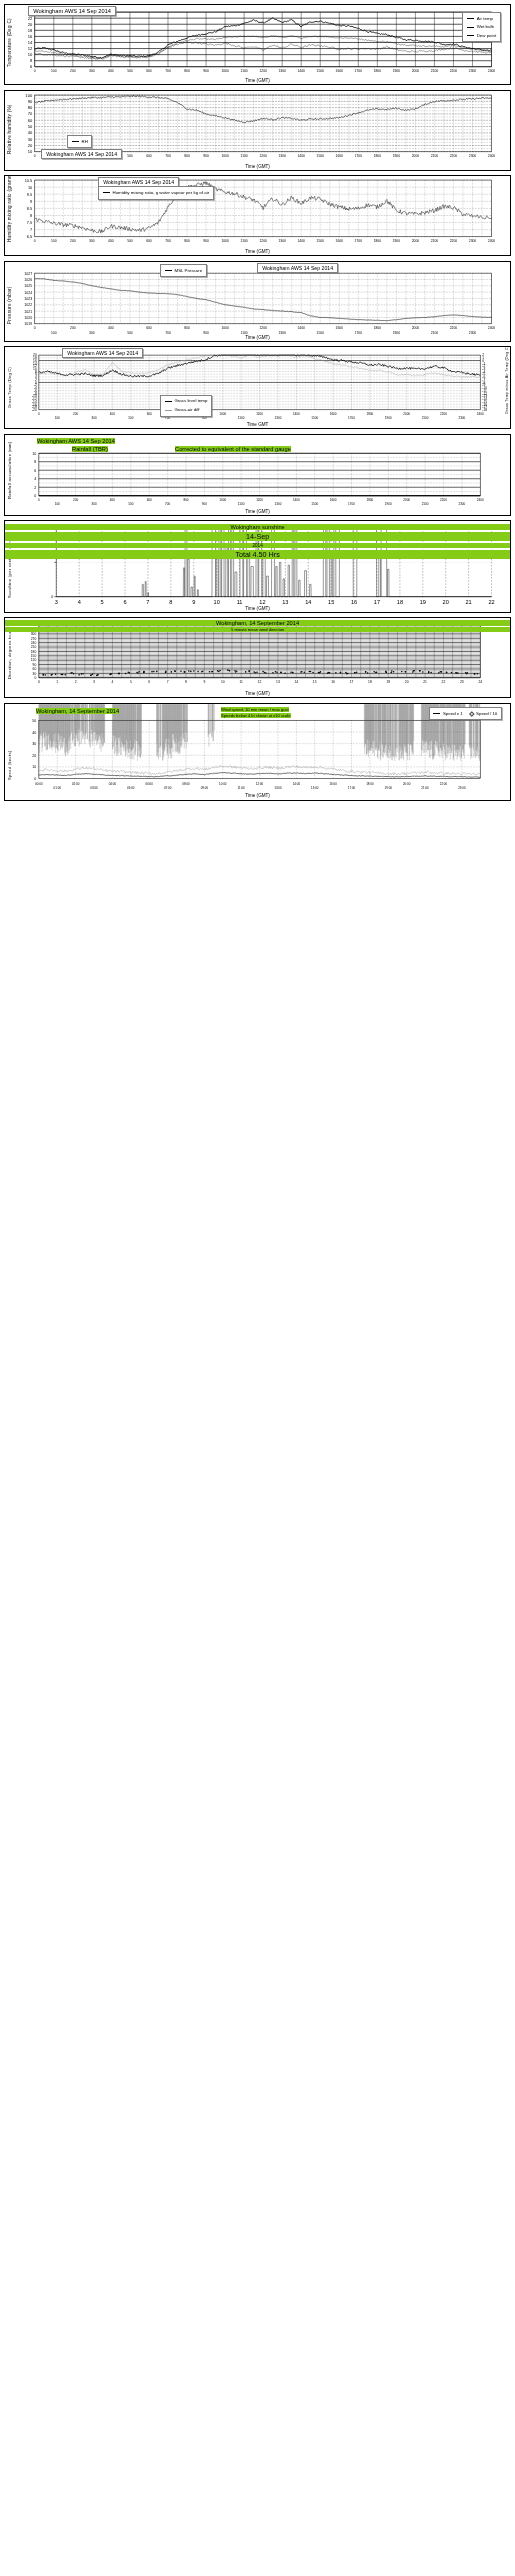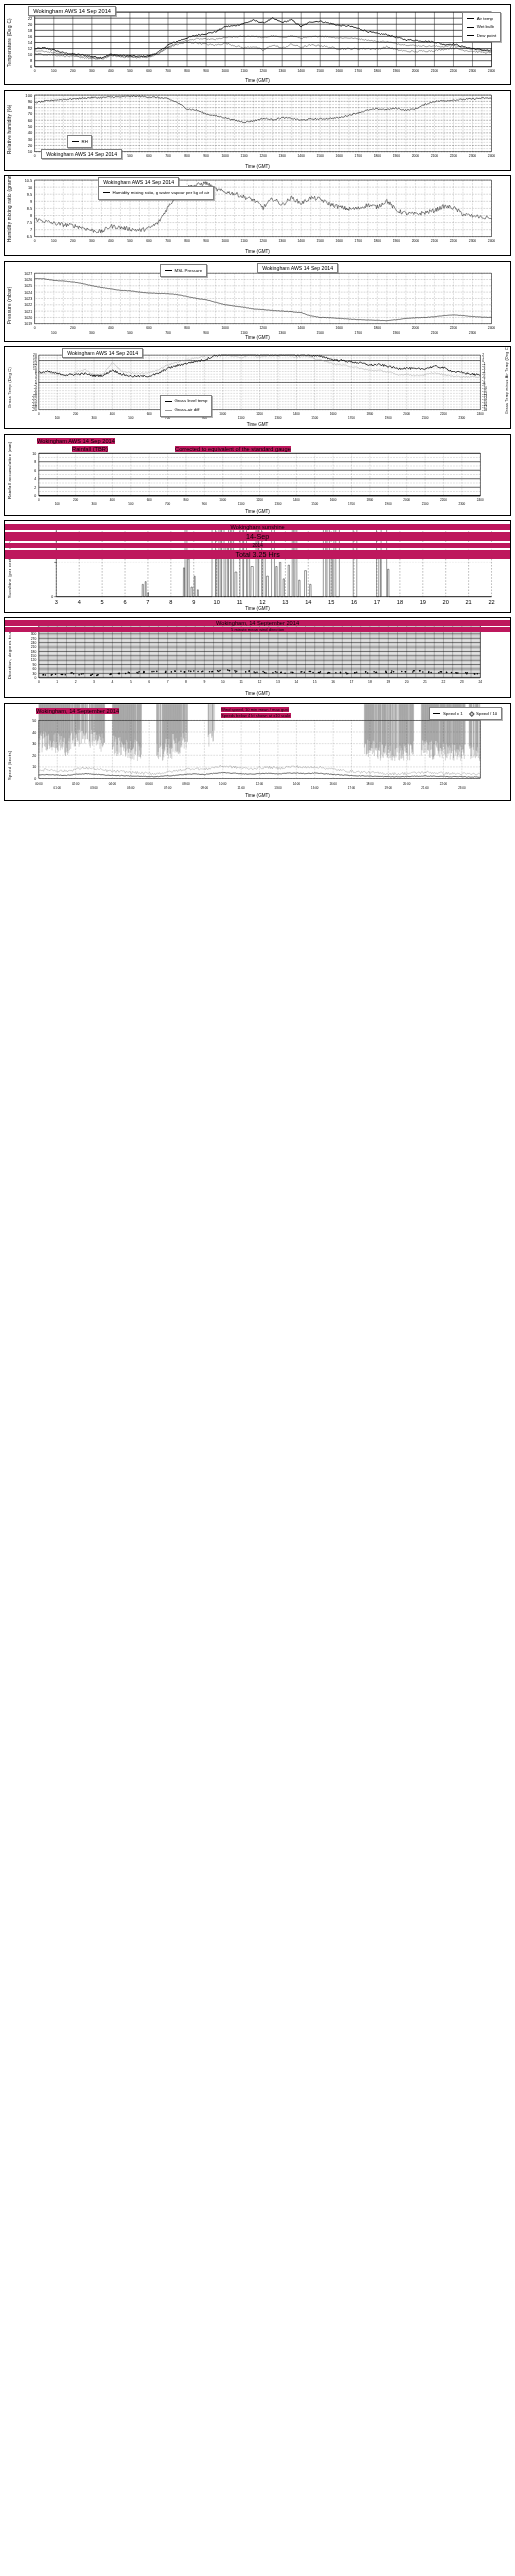--- a/index.html
+++ b/index.html
@@ -46,21 +46,21 @@
   .lswatch.thin { border-top-width:0.5px; }
   .lswatch.gray { border-top-color:#999; }
   .ldiamond {
     display:inline-block; width:3.6px; height:3.6px;
     background:#d9d9d9; border:0.5px solid #555;
     transform:rotate(45deg);
   }
   .plaintext {
     position:absolute;
     font-size:6.2px;
-    background:#be185d;
+    background:#84cc16;
     z-index:5;
     white-space:nowrap;
   }
   .ylabel {
     position:absolute;
     writing-mode:vertical-rl;
     transform:rotate(180deg);
     font-size:4.6px;
     letter-spacing:0.3px;
     z-index:4;
@@ -770,21 +770,21 @@
       </g>
   </svg>
   <div class="ylabel" style="left:2.1px;top:17.5px;height:46px;font-size:4.1px;">Rainfall accumulation (mm)</div>
   <div class="xlabel" style="left:0;right:0;bottom:1px;">Time (GMT)</div>
 </div>
 
 <div class="panel" style="top:520px;height:93px;">
   <div class="plaintext" style="left:0;right:0;top:3.1px;text-align:center;font-size:5.7px;">Wokingham sunshine</div>
   <div class="plaintext" style="left:0;right:0;top:11.3px;text-align:center;font-size:7.2px;">14-Sep</div>
   <div class="plaintext" style="left:0;right:0;top:21.6px;text-align:center;font-size:4.6px;">2014</div>
-  <div class="plaintext" style="left:0;right:0;top:29px;text-align:center;font-size:7.2px;">Total 3.25 Hrs</div>
+  <div class="plaintext" style="left:0;right:0;top:29px;text-align:center;font-size:7.2px;">Total 4.50 Hrs</div>
   <svg class="plot-svg" viewBox="0 0 984 178" preserveAspectRatio="none">
     <g id="t7-grid">
         <line x1="100" y1="14" x2="100" y2="148" stroke="#000" stroke-width="0.55" stroke-dasharray="3,3"></line>
         <line x1="144.6315789473684" y1="14" x2="144.6315789473684" y2="148" stroke="#000" stroke-width="0.55" stroke-dasharray="3,3"></line>
         <line x1="189.26315789473682" y1="14" x2="189.26315789473682" y2="148" stroke="#000" stroke-width="0.55" stroke-dasharray="3,3"></line>
         <line x1="233.89473684210526" y1="14" x2="233.89473684210526" y2="148" stroke="#000" stroke-width="0.55" stroke-dasharray="3,3"></line>
         <line x1="278.52631578947364" y1="14" x2="278.52631578947364" y2="148" stroke="#000" stroke-width="0.55" stroke-dasharray="3,3"></line>
         <line x1="323.1578947368421" y1="14" x2="323.1578947368421" y2="148" stroke="#000" stroke-width="0.55" stroke-dasharray="3,3"></line>
         <line x1="367.7894736842105" y1="14" x2="367.7894736842105" y2="148" stroke="#000" stroke-width="0.55" stroke-dasharray="3,3"></line>
         <line x1="412.4210526315789" y1="14" x2="412.4210526315789" y2="148" stroke="#000" stroke-width="0.55" stroke-dasharray="3,3"></line>

